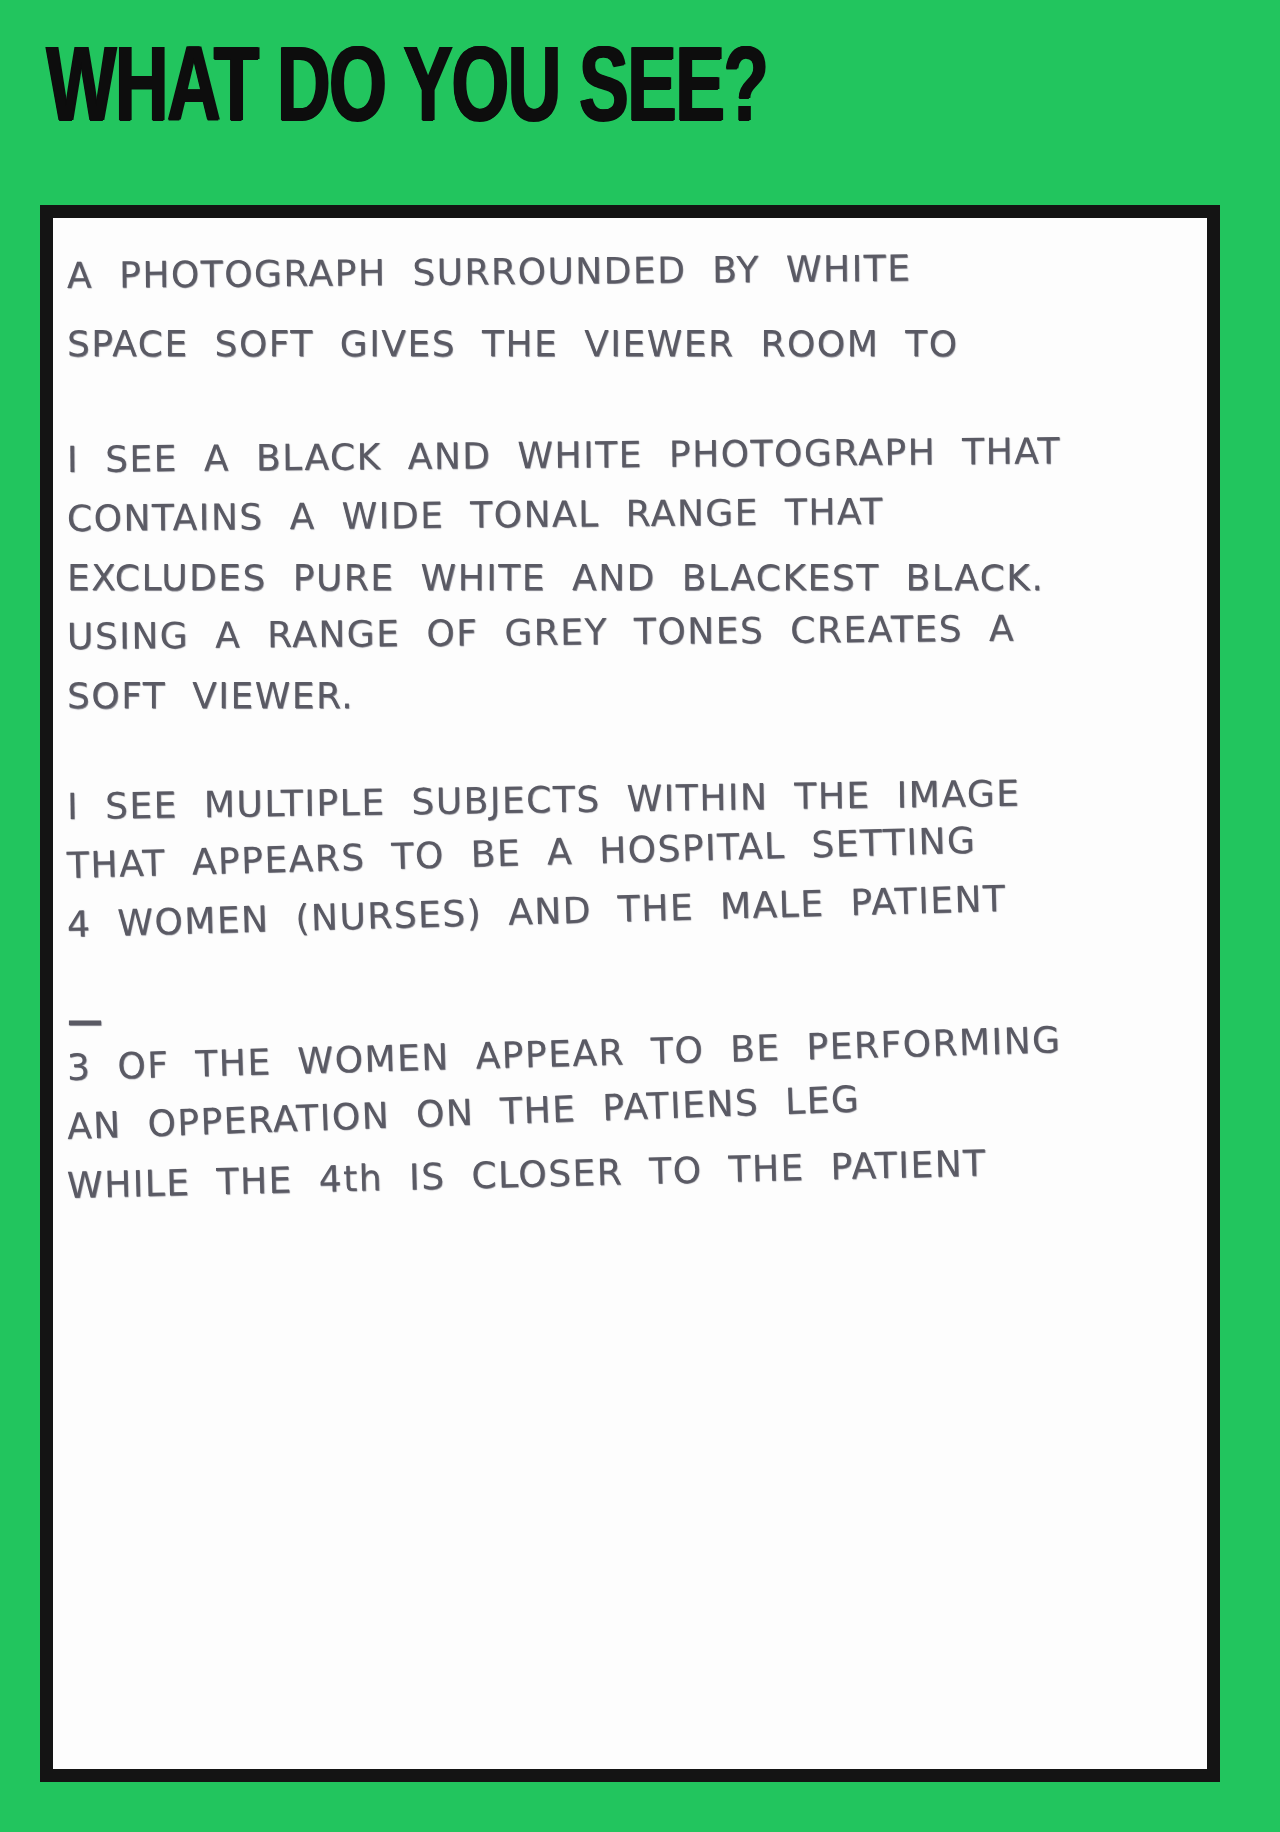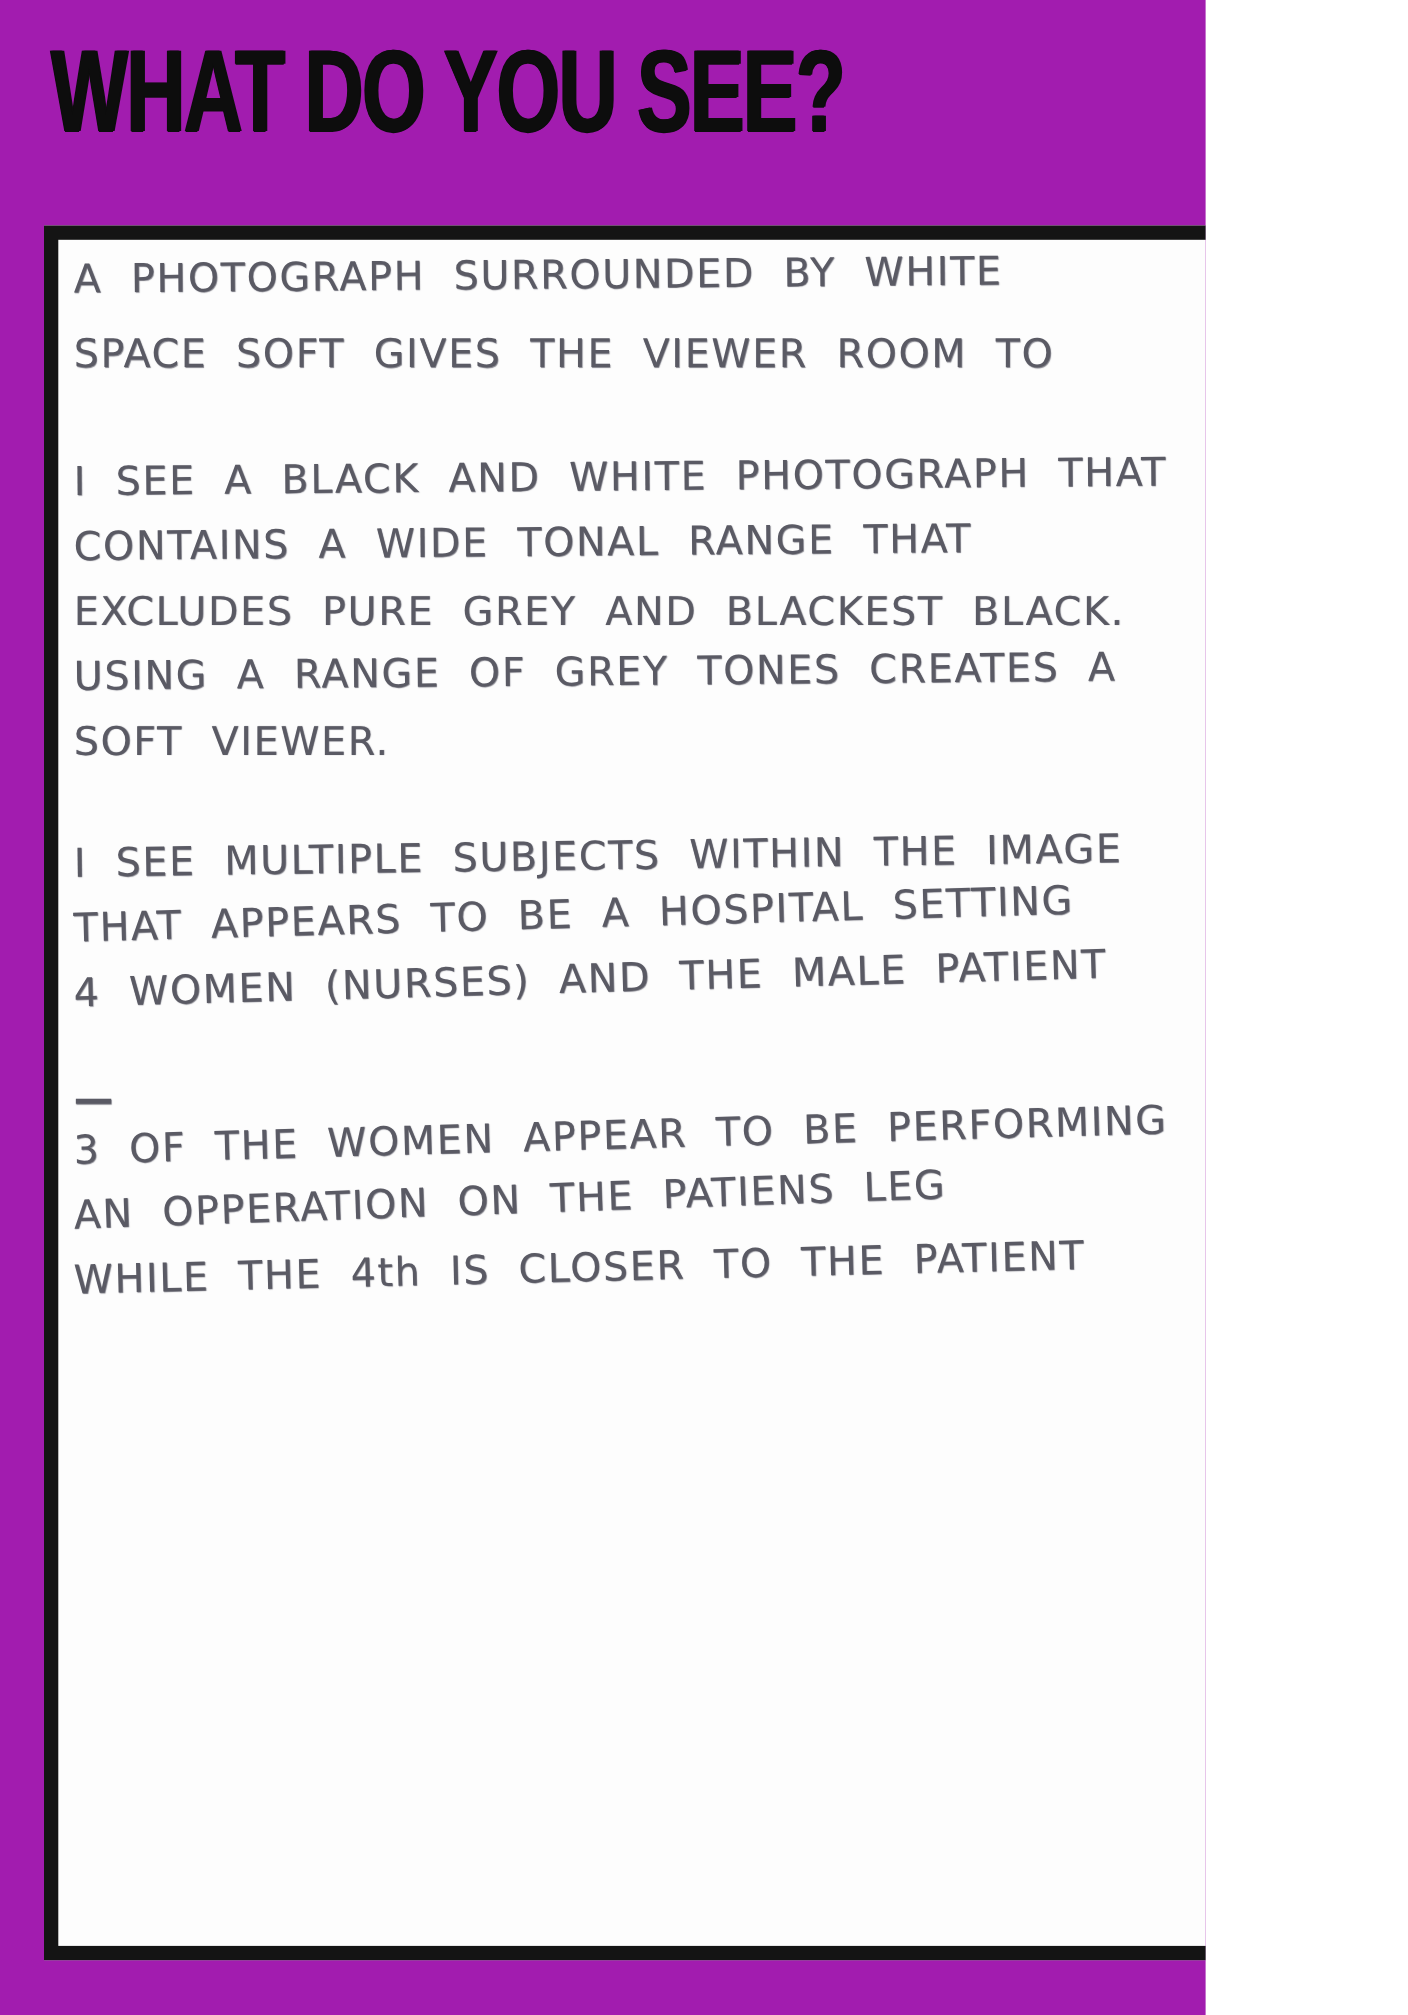--- a/index.html
+++ b/index.html
@@ -2,23 +2,23 @@
 <html><head>
 <meta charset="utf-8">
 <style>
   html, body {
     margin: 0;
     padding: 0;
     background: #ffffff;
   }
   .page {
     position: relative;
-    width: 1096px;
+    width: 1280px;
     height: 1832px;
-    background: #a21caf;
+    background: #22c55e;
     overflow: hidden;
     font-family: "Liberation Sans", sans-serif;
   }
   
   .heading {
     position: absolute;
     top: 30px;
     left: 46px;
     margin: 0;
     font-family: "Liberation Sans", sans-serif;
@@ -38,21 +38,21 @@
     position: absolute;
     left: 40px;
     top: 205px;
     width: 1180px;
     height: 1577px;
     border: 13px solid #141414;
     box-sizing: border-box;
     background: #fdfdfd;
   }
   .box-content {
-    padding: 3px 18px 0 14px;
+    padding: 24px 18px 0 14px;
   }
   
   .para {
     margin: 0 0 52px 0;
   }
   .hline {
     font-family: "DejaVu Sans", sans-serif;
     font-size: 36px;
     line-height: 59px;
     letter-spacing: 1.5px;
@@ -90,21 +90,21 @@
     <div class="box-content">
 
       <div class="para para-1">
         <div class="hline t05">A PHOTOGRAPH SURROUNDED BY WHITE</div>
         <div class="hline">SPACE SOFT GIVES THE VIEWER ROOM TO</div>
       </div>
 
       <div class="para">
         <div class="hline t05">I SEE A BLACK AND WHITE PHOTOGRAPH THAT</div>
         <div class="hline t05">CONTAINS A WIDE TONAL RANGE THAT</div>
-        <div class="hline">EXCLUDES PURE GREY AND BLACKEST BLACK.</div>
+        <div class="hline">EXCLUDES PURE WHITE AND BLACKEST BLACK.</div>
         <div class="hline t05">USING A RANGE OF GREY TONES CREATES A</div>
         <div class="hline">SOFT VIEWER.</div>
       </div>
 
       <div class="para">
         <div class="hline t08">I SEE MULTIPLE SUBJECTS WITHIN THE IMAGE</div>
         <div class="hline t16">THAT APPEARS TO BE A HOSPITAL SETTING</div>
         <div class="hline t16">4 WOMEN (NURSES) AND THE MALE PATIENT</div>
       </div>
 

